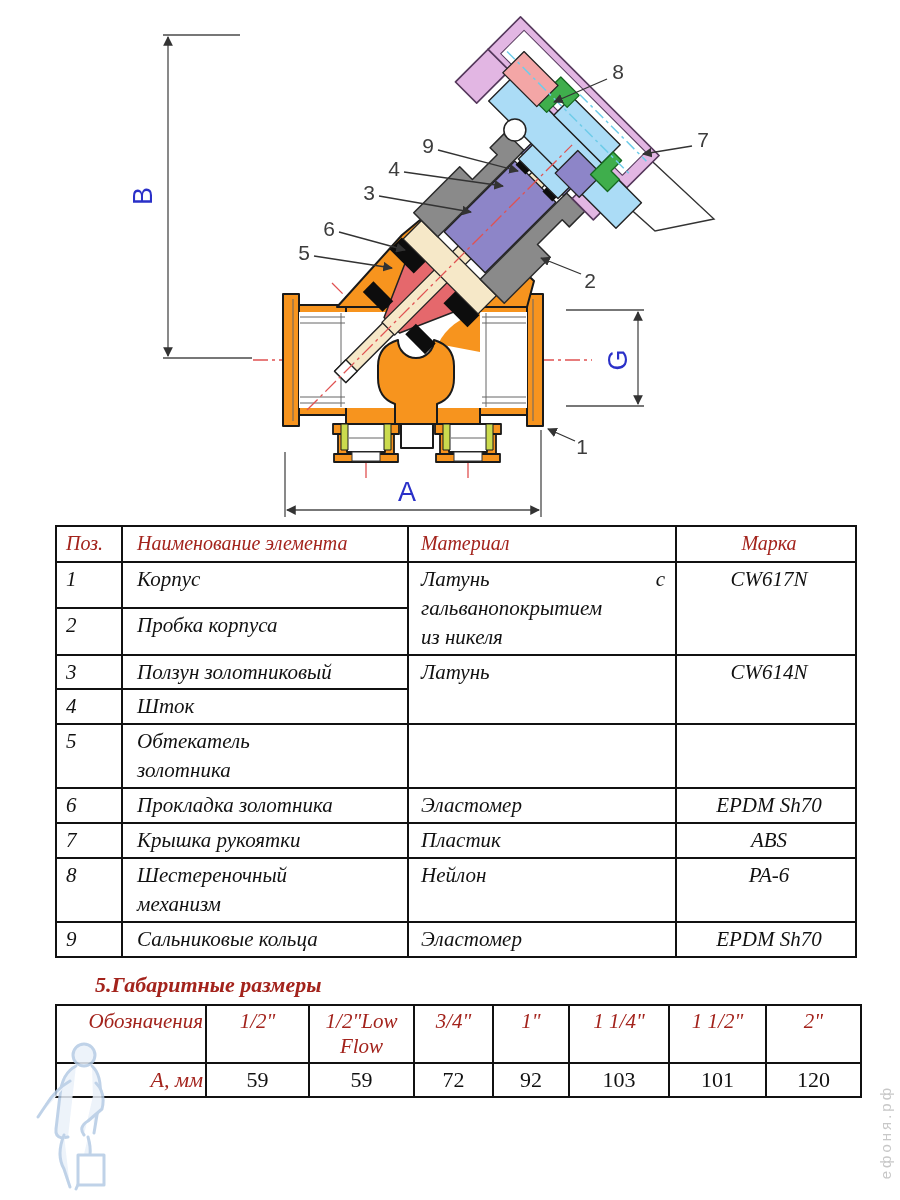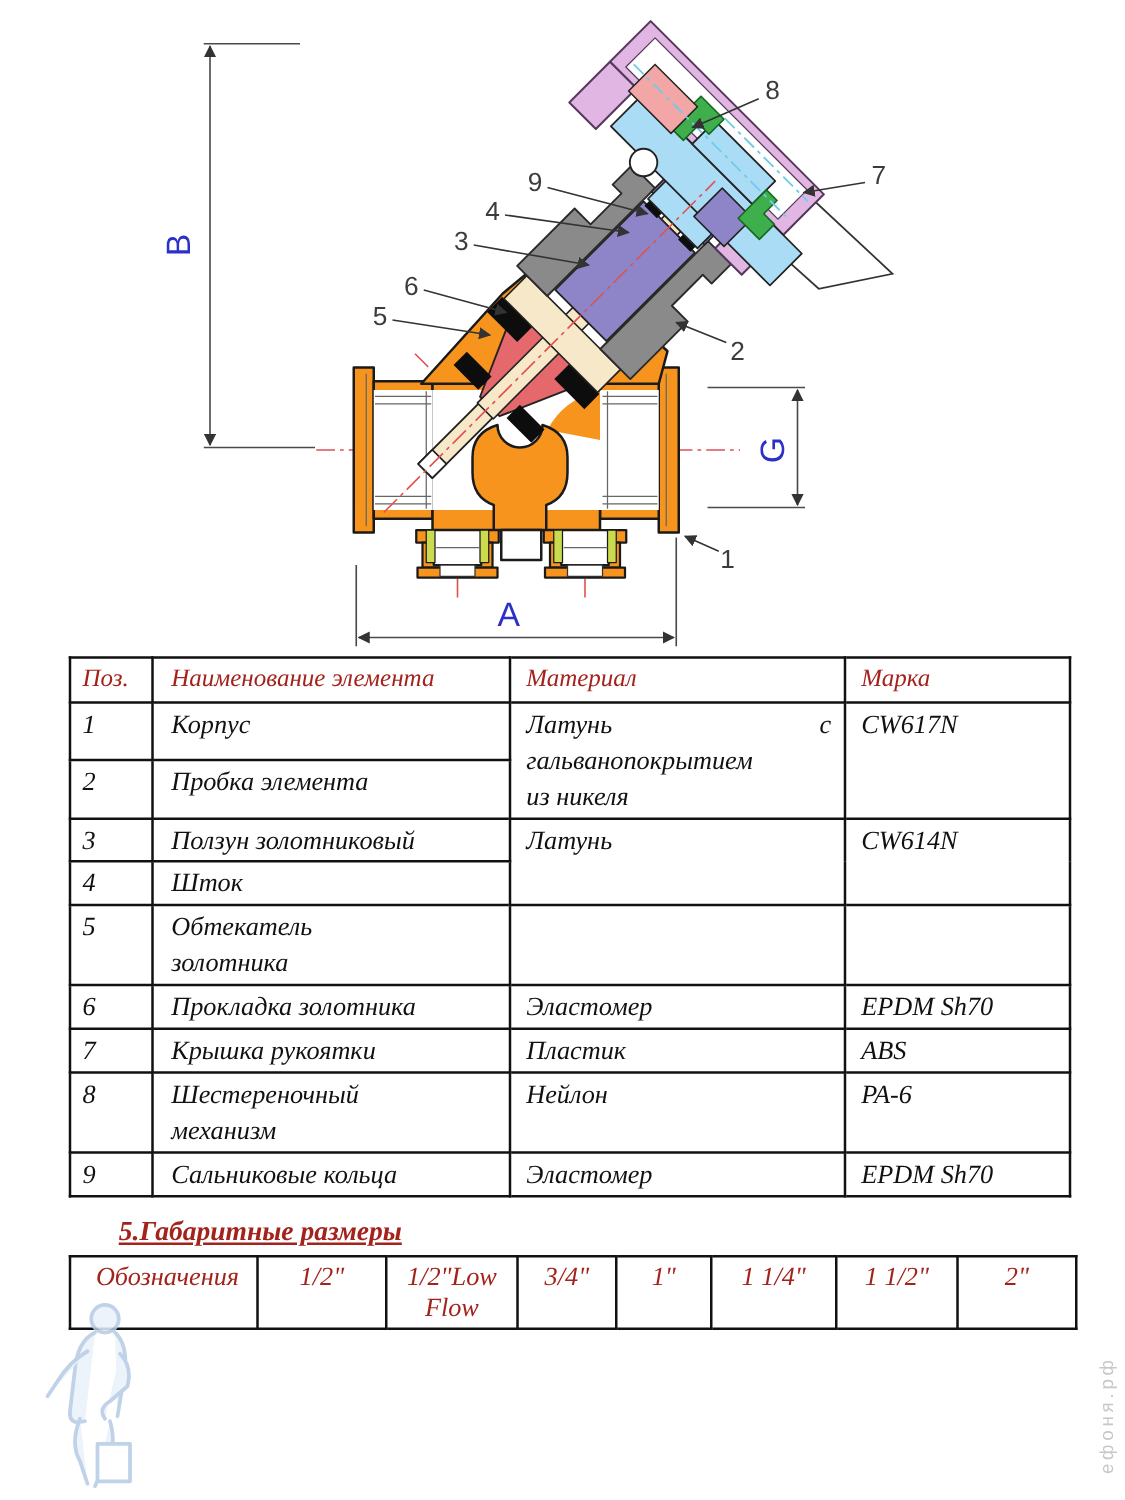--- a/index.html
+++ b/index.html
@@ -6,30 +6,30 @@
   body{width:900px;height:1200px;position:relative;font-family:"Liberation Serif",serif;overflow:hidden;}
   #diagram{position:absolute;left:0;top:0;}
   
   #parts-table{position:absolute;left:55px;top:525px;border-collapse:collapse;table-layout:fixed;width:800px;}
   #parts-table td{border:2px solid #111;vertical-align:top;padding:2px 6px 2px 10px;
     font-style:italic;font-size:21px;line-height:1.38;color:#111;margin-top:35px;}
   #parts-table tr.hdr td{color:#a3231c;padding-top:3px;padding-bottom:3px;font-size:20px;}
   #parts-table td.pos{padding-left:9px;}
   #parts-table td.name{padding-left:14px;white-space:pre-line;}
   #parts-table td.mat{padding-left:12px;}
-  #parts-table td.mark{padding-left:12px;}
+  #parts-table td.mark{padding-left:12px;text-align:center;}
   .jline{display:flex;justify-content:space-between;padding-right:4px;}
   
   #dims-title{position:absolute;left:95px;top:972px;font-style:italic;font-weight:bold;
-    font-size:22px;color:#a3231c;text-decoration:underline;}
+    font-size:22px;color:#a3231c;}
   #dims-table{position:absolute;left:55px;top:1004px;border-collapse:collapse;table-layout:fixed;width:805px;}
   #dims-table td{border:2px solid #111;font-size:22px;color:#111;text-align:center;
     vertical-align:top;padding:3px 2px;}
   #dims-table tr.hdr td{color:#a3231c;font-style:italic;font-size:21px;height:48px;}
-  #dims-table td.lbl{text-align:center;color:#a3231c;font-style:italic;padding-left:8px;}
+  #dims-table td.lbl{text-align:right;color:#a3231c;font-style:italic;padding-left:8px;}
   
   #wm-man{position:absolute;left:18px;top:1037px;opacity:.85;}
   #wm-site{position:absolute;right:6px;top:1085px;writing-mode:vertical-rl;transform:rotate(180deg);
     color:#c8c8c8;font-family:"Liberation Sans",sans-serif;font-size:15px;letter-spacing:3px;}
   text{user-select:none;}
 </style>
 </head>
 <body>
 
 <svg id="diagram" width="900" height="522" viewBox="0 0 900 522">
@@ -223,21 +223,21 @@
             <span>Латунь</span>
             <span>с</span>
           </div>
           <div>гальванопокрытием</div>
           <div>из никеля</div>
         </td>
         <td class="mark" rowspan="2">CW617N</td>
       </tr>
       <tr>
         <td class="pos">2</td>
-        <td class="name">Пробка элемента</td>
+        <td class="name">Пробка корпуса</td>
       </tr>
       <tr>
         <td class="pos">3</td>
         <td class="name">Ползун золотниковый</td>
         <td class="mat" rowspan="2">Латунь</td>
         <td class="mark" rowspan="2">CW614N</td>
       </tr>
       <tr>
         <td class="pos">4</td>
         <td class="name">Шток</td>
@@ -293,20 +293,30 @@
       <tr class="hdr">
         <td class="lbl">Обозначения</td>
         <td>1/2"</td>
         <td>1/2"Low Flow</td>
         <td>3/4"</td>
         <td>1"</td>
         <td>1 1/4"</td>
         <td>1 1/2"</td>
         <td>2"</td>
       </tr>
+      <tr>
+        <td class="lbl">А, мм</td>
+        <td>59</td>
+        <td>59</td>
+        <td>72</td>
+        <td>92</td>
+        <td>103</td>
+        <td>101</td>
+        <td>120</td>
+      </tr>
     </tbody>
 </table>
 
 <svg id="wm-man" width="115" height="160" viewBox="0 0 115 160">
   <g stroke="#b5cbe4" stroke-width="3" fill="#eaf1fa" stroke-linecap="round" stroke-linejoin="round">
     <circle cx="66" cy="18" r="11"></circle>
     <path d="M58,29 Q44,36 42,58 L38,92 Q37,100 44,101 L50,100"></path>
     <path d="M74,29 Q84,38 82,60 L76,96"></path>
     <path d="M52,44 Q38,52 28,68 L20,80"></path>
     <path d="M78,46 Q88,56 84,72 L70,84 Q60,90 66,98"></path>

